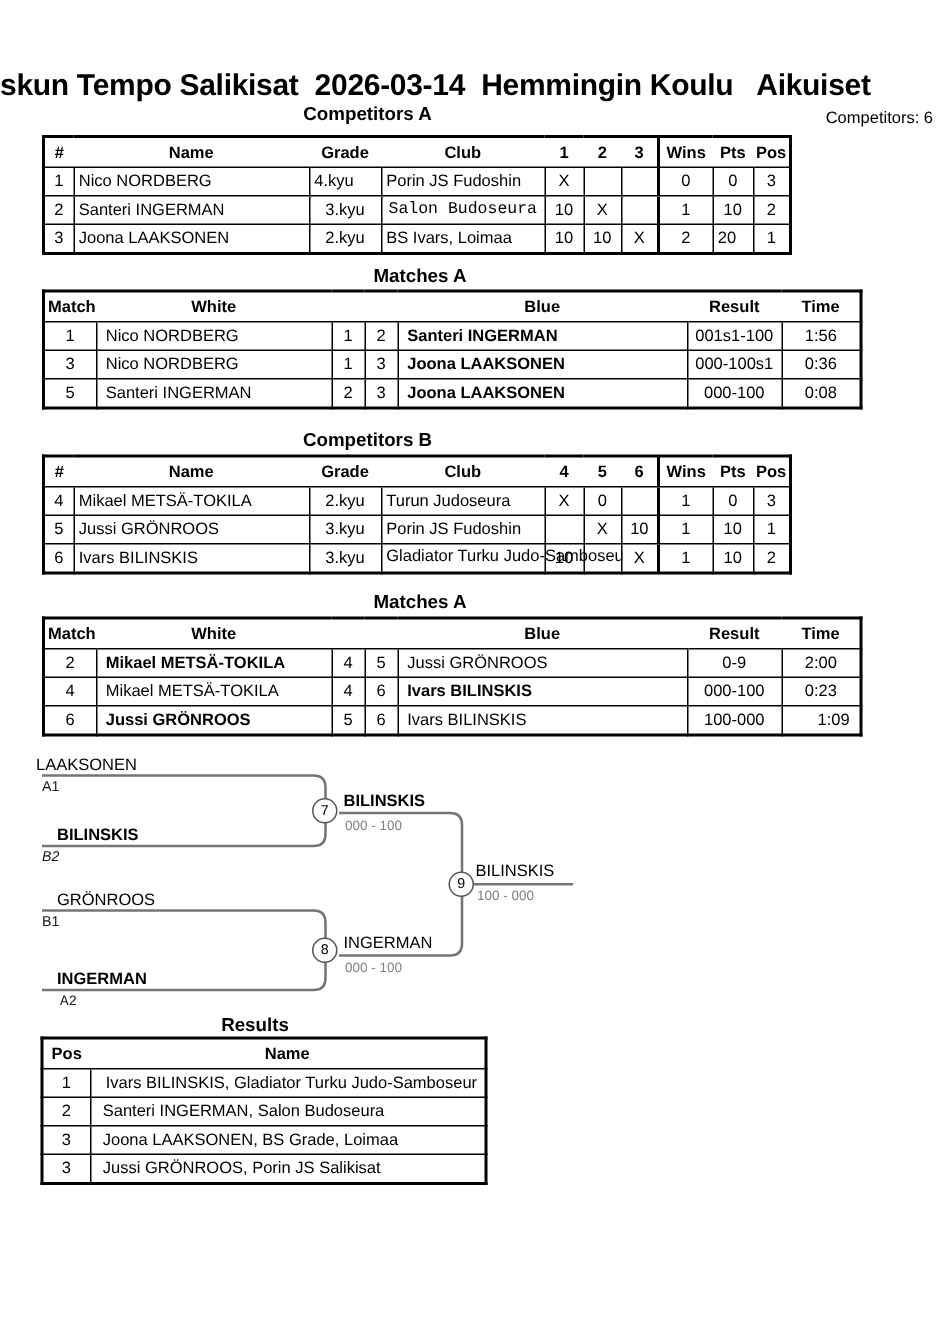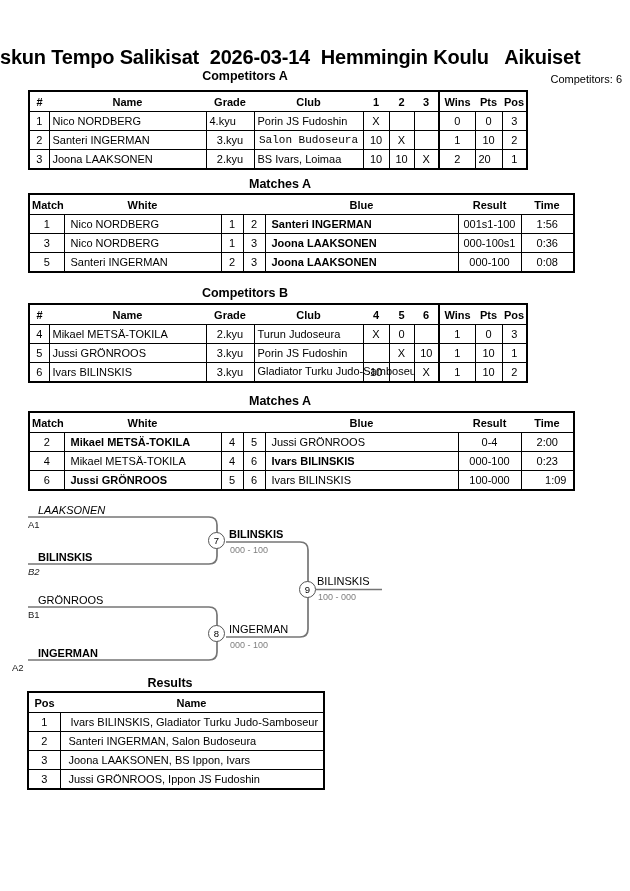--- a/index.html
+++ b/index.html
@@ -257,21 +257,21 @@
       <th>Time</th>
     </tr>
       </thead>
     <tbody id="tb-matchA2">
         <tr>
           <td style="text-align: center;">2</td>
           <td style="text-align: left; font-weight: bold;">Mikael METSÄ-TOKILA</td>
           <td style="text-align: center;">4</td>
           <td style="text-align: center;">5</td>
           <td style="text-align: left;">Jussi GRÖNROOS</td>
-          <td style="text-align: center;">0-4</td>
+          <td style="text-align: center;">0-9</td>
           <td style="text-align: center;">2:00</td>
         </tr>
         <tr>
           <td style="text-align: center;">4</td>
           <td style="text-align: left;">Mikael METSÄ-TOKILA</td>
           <td style="text-align: center;">4</td>
           <td style="text-align: center;">6</td>
           <td style="text-align: left; font-weight: bold;">Ivars BILINSKIS</td>
           <td style="text-align: center;">000-100</td>
           <td style="text-align: center;">0:23</td>
@@ -289,28 +289,28 @@
   </table>
 
   <div class="bracket">
     <svg width="630" height="180" viewBox="0 0 630 180">
       <path d="M28,20 H209 Q217,20 217,28 V59 Q217,67 209,67 H28" fill="none" stroke="#757575" stroke-width="1.7"></path>
       <path d="M28,110 H209 Q217,110 217,118 V155 Q217,163 209,163 H28" fill="none" stroke="#757575" stroke-width="1.7"></path>
       <path d="M226,45 H300 Q308,45 308,53 V132 Q308,140 300,140 H226" fill="none" stroke="#757575" stroke-width="1.7"></path>
       <path d="M316,92.5 H382" fill="none" stroke="#757575" stroke-width="1.7"></path>
     </svg>
 
-    <div class="bk-name" style="left:38px;top:7px;font-style:italic;">LAAKSONEN</div>
+    <div class="bk-name" style="left:24px;top:7px;">LAAKSONEN</div>
     <div class="bk-seed" style="left:28px;top:22px;">A1</div>
     <div class="bk-name b" style="left:38px;top:54px;">BILINSKIS</div>
     <div class="bk-seed" style="left:28px;top:69px;font-style:italic;">B2</div>
     <div class="bk-name" style="left:38px;top:97px;">GRÖNROOS</div>
     <div class="bk-seed" style="left:28px;top:112px;">B1</div>
     <div class="bk-name b" style="left:38px;top:150px;">INGERMAN</div>
-    <div class="bk-seed" style="left:12px;top:165px;">A2</div>
+    <div class="bk-seed" style="left:40px;top:165px;font-family:Liberation Mono, monospace;">A2</div>
 
     <div class="node" style="left:208px;top:35px;">7</div>
     <div class="bk-name b" style="left:229px;top:31px;">BILINSKIS</div>
     <div class="bk-score" style="left:230px;top:48px;">000 - 100</div>
 
     <div class="node" style="left:208px;top:128px;">8</div>
     <div class="bk-name" style="left:229px;top:126px;">INGERMAN</div>
     <div class="bk-score" style="left:230px;top:143px;">000 - 100</div>
 
     <div class="node" style="left:299px;top:84px;">9</div>
@@ -335,22 +335,22 @@
         <tr>
           <td style="text-align: center;">1</td>
           <td style="text-align: center;">Ivars BILINSKIS, Gladiator Turku Judo-Samboseur</td>
         </tr>
         <tr>
           <td style="text-align: center;">2</td>
           <td style="text-align: left;">Santeri INGERMAN, Salon Budoseura</td>
         </tr>
         <tr>
           <td style="text-align: center;">3</td>
-          <td style="text-align: left;">Joona LAAKSONEN, BS Ippon, Ivars</td>
-        </tr>
-        <tr>
-          <td style="text-align: center;">3</td>
-          <td style="text-align: left;">Jussi GRÖNROOS, Ippon JS Fudoshin</td>
+          <td style="text-align: left;">Joona LAAKSONEN, BS Grade, Loimaa</td>
+        </tr>
+        <tr>
+          <td style="text-align: center;">3</td>
+          <td style="text-align: left;">Jussi GRÖNROOS, Porin JS Salikisat</td>
         </tr>
       </tbody>
   </table>
 
 </div>
 
 </body></html>

